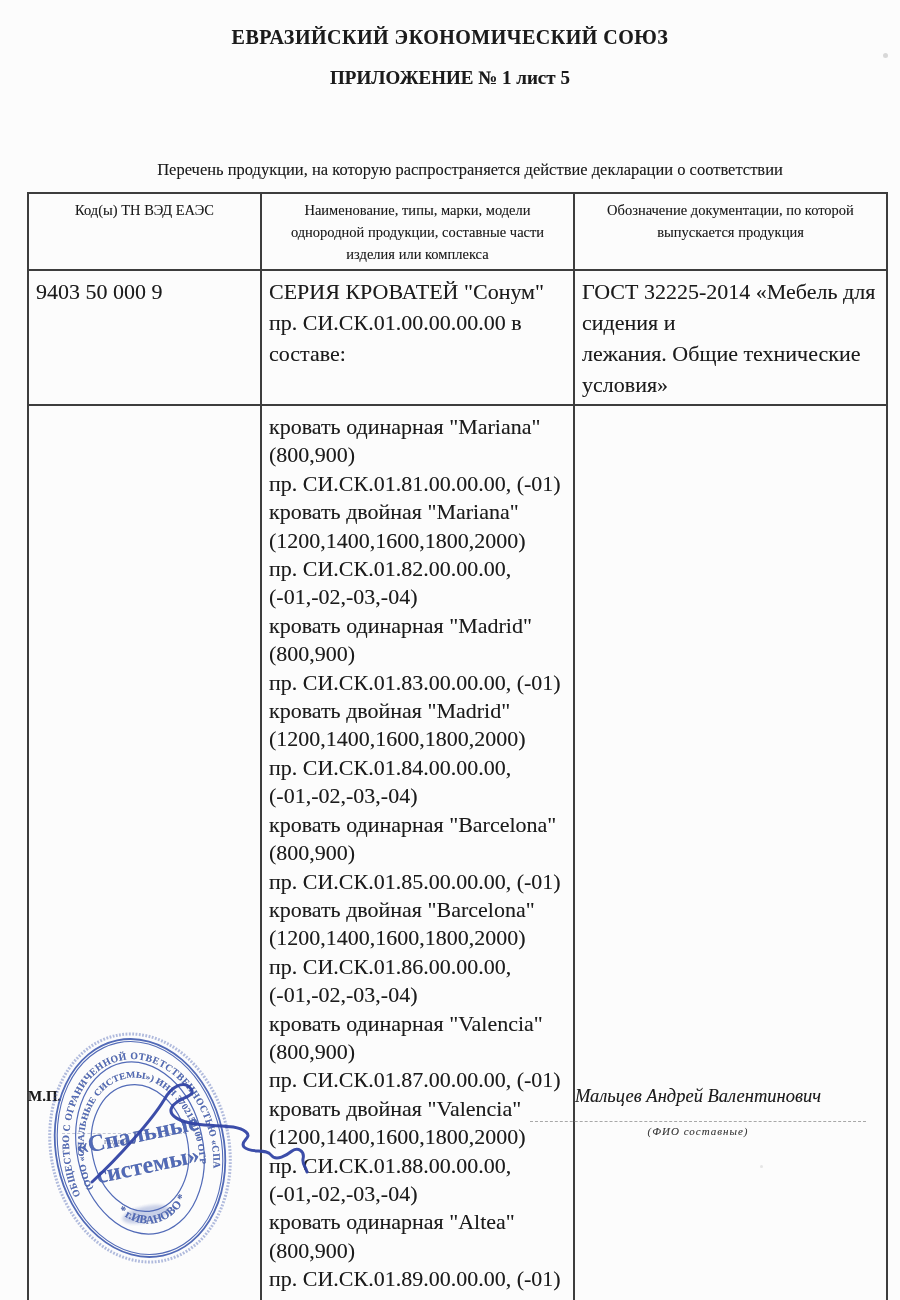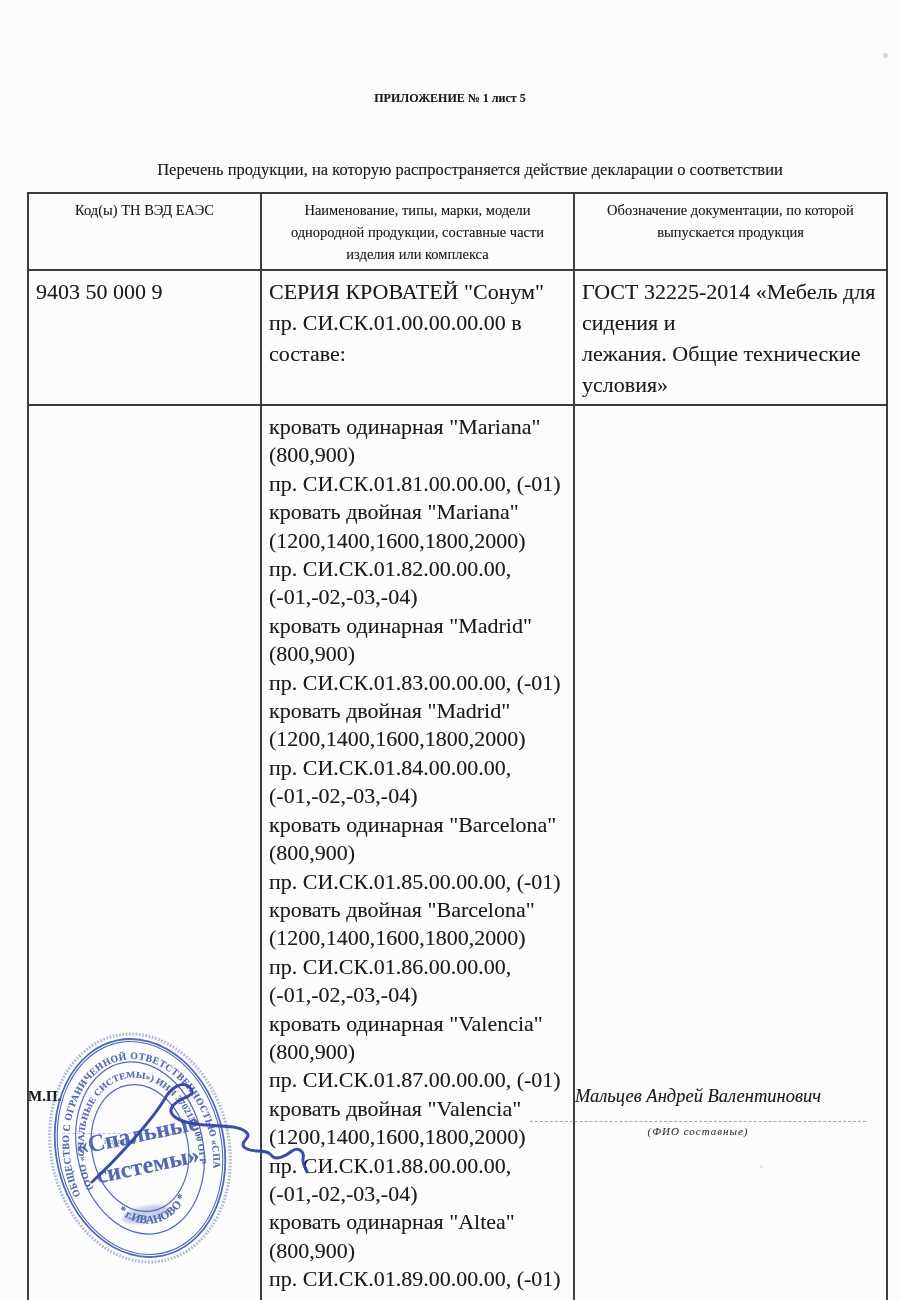--- a/index.html
+++ b/index.html
@@ -8,21 +8,21 @@
     width:900px;height:1300px;
     margin:0 auto;
     background:#fcfcfc;
     font-family:"Liberation Serif","DejaVu Serif",serif;
     color:#1b1b1b;
     overflow:hidden;
     text-shadow:0 0 0.5px rgba(30,30,30,.35);
   }
   .title{position:absolute;left:0;width:900px;text-align:center;font-weight:bold;}
   .t1{top:26px;font-size:20px;letter-spacing:.5px;}
-  .t2{top:67px;font-size:12px;margin-top:24px;}
+  .t2{top:67px;font-size:19px;}
   .t3{top:101px;font-size:20px;}
   .caption{position:absolute;top:160px;left:0;width:900px;text-align:center;font-size:16.5px;padding-left:20px;}
   table.decl{
     position:absolute;left:27px;top:192px;width:859px;
     border-collapse:collapse;table-layout:fixed;
   }
   table.decl td,table.decl th{
     border:2px solid #3d3d3d;
     vertical-align:top;
     padding:5px 7px 4px 7px;
@@ -47,20 +47,21 @@
   .sp1{left:883px;top:53px;width:5px;height:5px;}
   .sp2{left:760px;top:1165px;width:3px;height:3px;opacity:.4;}
   svg.stampsig{position:absolute;left:0;top:1000px;width:480px;height:300px;}
   .stampTxt{font-family:"Liberation Serif","DejaVu Serif",serif;}
 </style>
 </head>
 <body>
 
 <div class="page">
 
+  <div class="title t1">ЕВРАЗИЙСКИЙ ЭКОНОМИЧЕСКИЙ СОЮЗ</div>
   <div class="title t2">ПРИЛОЖЕНИЕ № 1 лист 5</div>
 
   <div class="caption">Перечень продукции, на которую распространяется действие декларации о соответствии</div>
 
   <table class="decl">
     <colgroup>
       <col style="width:233px">
         <col style="width:313px">
         <col style="width:313px">
     </colgroup>

